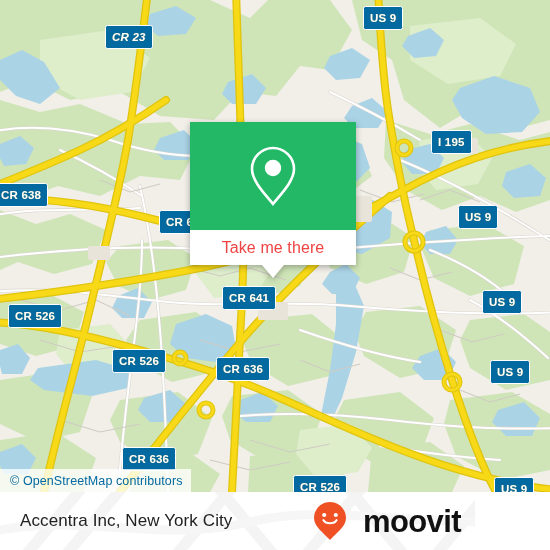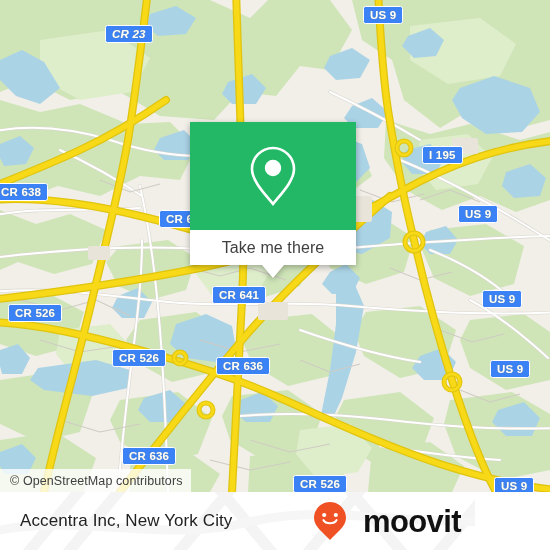--- a/index.html
+++ b/index.html
@@ -28,21 +28,21 @@
   
   #attribution {
     position: absolute;
     left: 0; top: 469px;
     height: 23px;
     display: flex;
     align-items: center;
     padding: 0 8px 0 10px;
     background: rgba(255,255,255,0.78);
     font-size: 12.5px;
-    color: #404040;
+    color: #0369a1;
     letter-spacing: 0.1px;
     white-space: nowrap;
     z-index: 30;
   }
 
   
   #popup {
     position: absolute;
     left: 190px; top: 122px;
     width: 166px;
@@ -60,21 +60,21 @@
   #popup-footer {
     position: relative;
     height: 35px;
     background: #ffffff;
     display: flex;
     align-items: center;
     justify-content: center;
   }
   #popup-label {
     font-size: 16px;
-    color: #404040;
+    color: #ef4444;
     letter-spacing: 0.1px;
   }
   #popup-tail {
     position: absolute;
     left: 50%;
     top: 100%;
     margin-left: -11px;
     width: 0; height: 0;
     border-left: 11px solid transparent;
     border-right: 11px solid transparent;
@@ -117,23 +117,23 @@
     margin-left: 16px;
     line-height: 1;
   }
 
   
   .shield {
     position: absolute;
     display: flex;
     align-items: center;
     justify-content: center;
-    height: 18px;
+    height: 24px;
     padding: 0 6px;
-    background: #3b82f6;
+    background: #0369a1;
     border: 1.5px solid #ffffff;
     border-radius: 2.5px;
     color: #ffffff;
     font-size: 11.5px;
     font-weight: bold;
     letter-spacing: 0.2px;
     white-space: nowrap;
     text-shadow: 0 0 1px rgba(170,140,0,0.55);
     z-index: 20;
   }
@@ -332,25 +332,25 @@
           <rect x="258" y="302" width="30" height="18" rx="2"></rect>
           <rect x="452" y="138" width="26" height="16" rx="2"></rect>
           <rect x="88" y="246" width="22" height="14" rx="2"></rect>
         </g>
       </g>
     </svg>
 
     <div id="shields">
         <div class="shield" style="left: 105px; top: 25px; font-style: italic;">CR 23</div>
         <div class="shield" style="left: 363px; top: 6px;">US 9</div>
-        <div class="shield" style="left: 422px; top: 130px; margin-top: 16px;">I 195</div>
+        <div class="shield" style="left: 431px; top: 130px;">I 195</div>
         <div class="shield" style="left: -6px; top: 183px;">CR 638</div>
         <div class="shield" style="left: 159px; top: 210px;">CR 64</div>
         <div class="shield" style="left: 458px; top: 205px;">US 9</div>
-        <div class="shield" style="left: 212px; top: 286px;">CR 641</div>
+        <div class="shield" style="left: 222px; top: 286px;">CR 641</div>
         <div class="shield" style="left: 482px; top: 290px;">US 9</div>
         <div class="shield" style="left: 8px; top: 304px;">CR 526</div>
         <div class="shield" style="left: 112px; top: 349px;">CR 526</div>
         <div class="shield" style="left: 216px; top: 357px;">CR 636</div>
         <div class="shield" style="left: 490px; top: 360px;">US 9</div>
         <div class="shield" style="left: 122px; top: 447px;">CR 636</div>
         <div class="shield" style="left: 293px; top: 475px;">CR 526</div>
         <div class="shield" style="left: 494px; top: 477px;">US 9</div>
       </div>
   </div>

